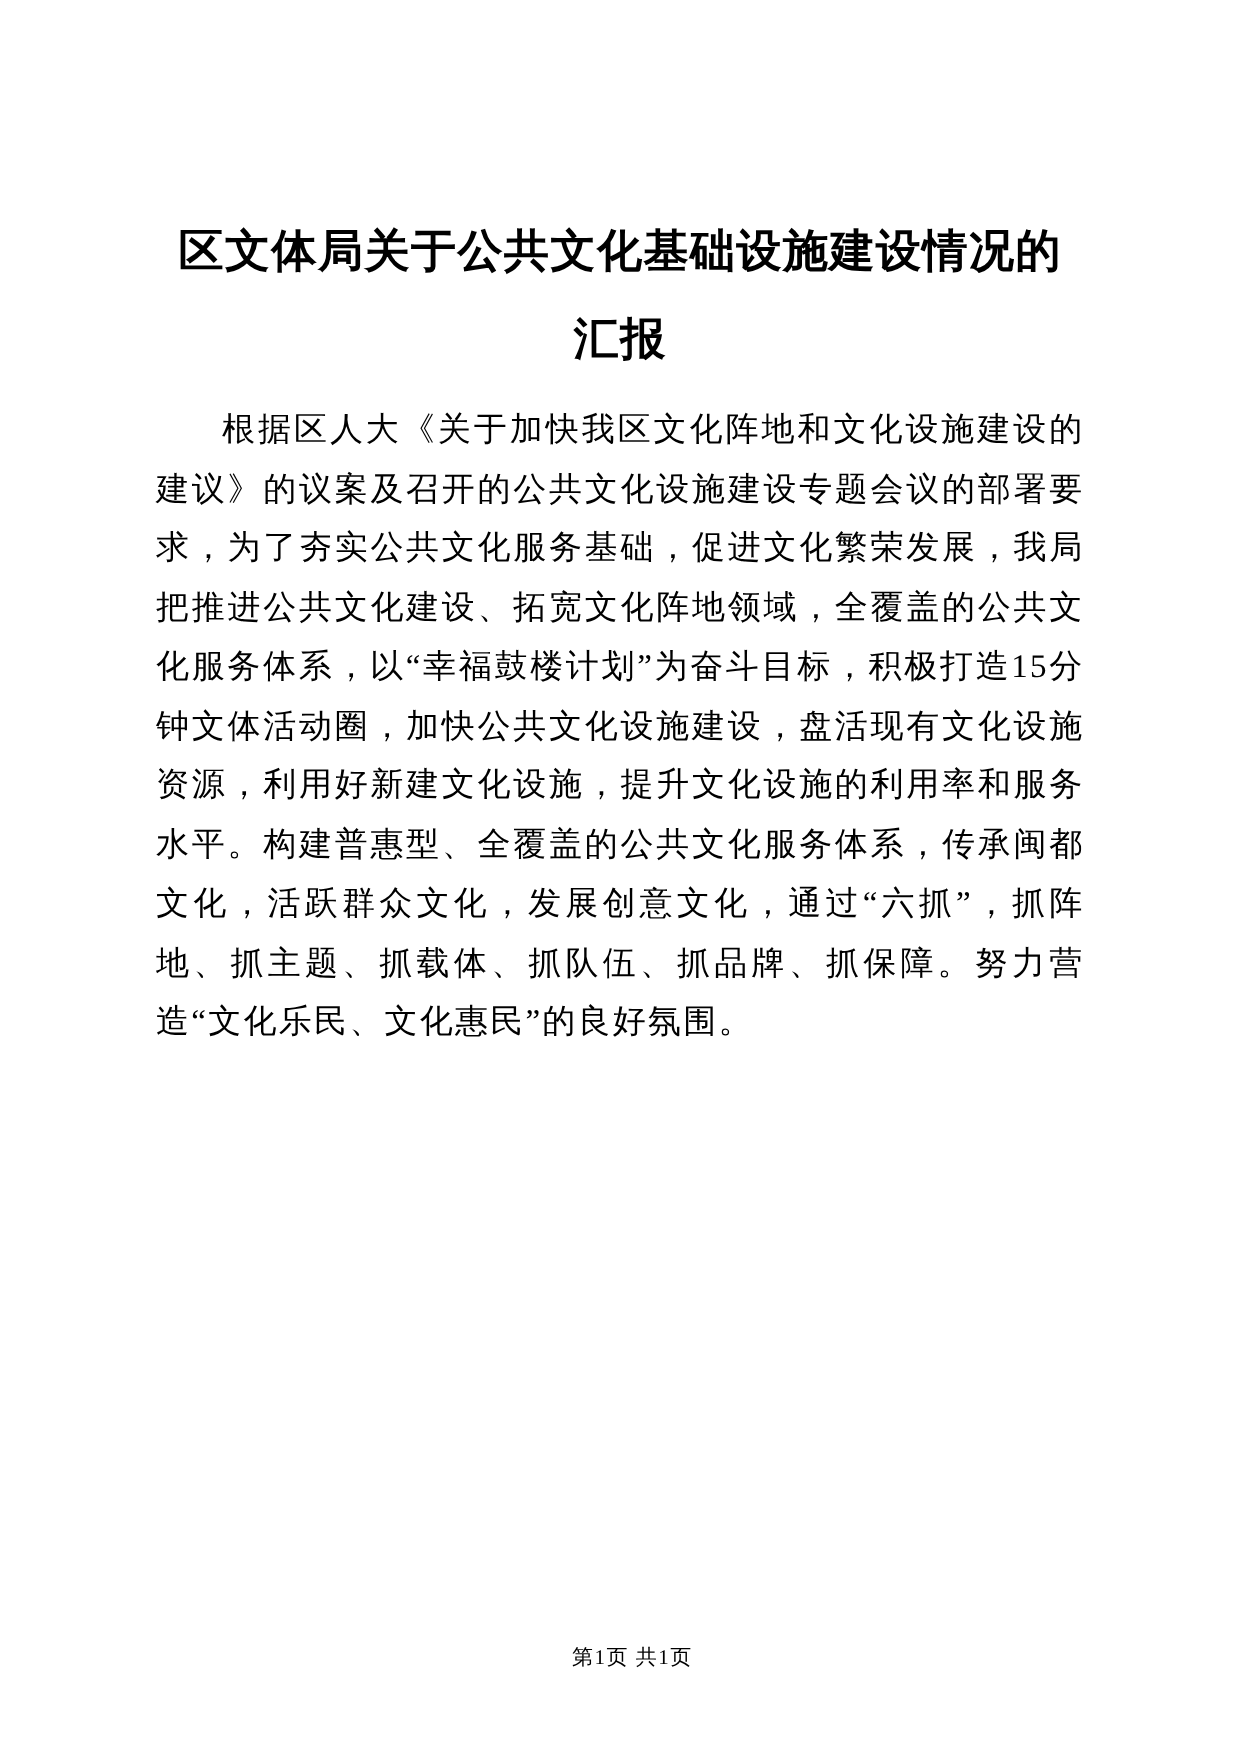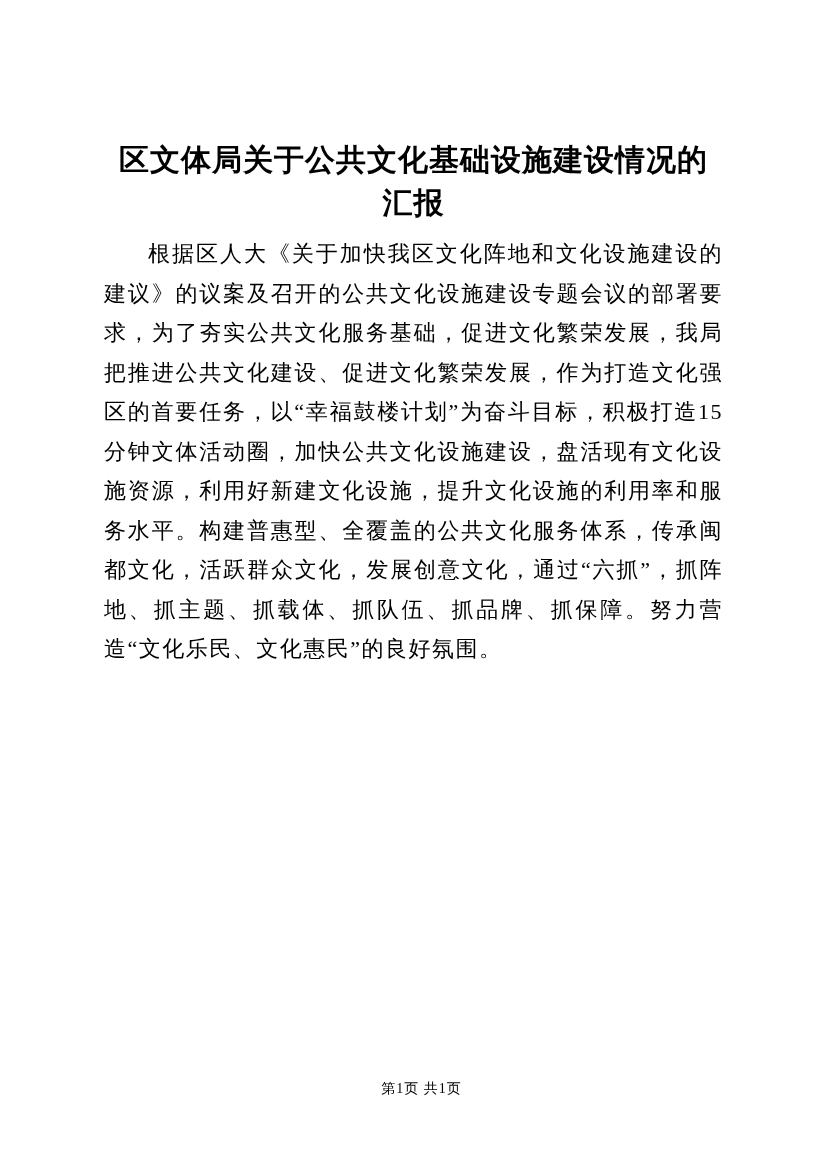--- a/index.html
+++ b/index.html
@@ -16,50 +16,50 @@
     box-sizing: border-box;
     padding: 138px 104px 0 104px;
     font-family: "Liberation Serif", "DejaVu Serif", serif;
     color: #000000;
     overflow: hidden;
   }
   .doc-title {
     font-size: 30px;
     font-weight: bold;
     text-align: center;
-    line-height: 43px;
+    line-height: 59px;
     letter-spacing: 1px;
     margin: 0 0 10px 0;
   }
   .doc-body p {
     font-size: 22px;
     line-height: 39.5px;
     margin: 0;
     text-align: justify;
     text-justify: inter-ideograph;
     text-indent: 2em;
     letter-spacing: 1.5px;
     word-break: break-all;
   }
   .page-footer {
     position: absolute;
     left: 0;
     right: 0;
-    bottom: 72px;
+    bottom: 56px;
     text-align: center;
     font-size: 14px;
     letter-spacing: 1px;
     font-family: "Liberation Serif", "DejaVu Serif", serif;
     padding-left: 16px;
   }
 </style>
 </head>
 <body>
 
 <div class="page">
   <h1 class="doc-title">区文体局关于公共文化基础设施建设情况的汇报</h1>
 
   <div class="doc-body">
-    <p>根据区人大《关于加快我区文化阵地和文化设施建设的建议》的议案及召开的公共文化设施建设专题会议的部署要求，为了夯实公共文化服务基础，促进文化繁荣发展，我局把推进公共文化建设、促进文化繁荣发展，作为打造文化强区的首要任务，以“幸福鼓楼计划”为奋斗目标，积极打造15分钟文体活动圈，加快公共文化设施建设，盘活现有文化设施资源，利用好新建文化设施，提升文化设施的利用率和服务水平。构建普惠型、全覆盖的公共文化服务体系，传承闽都文化，活跃群众文化，发展创意文化，通过“六抓”，抓阵地、抓主题、抓载体、抓队伍、抓品牌、抓保障。努力营造“文化乐民、文化惠民”的良好氛围。</p>
+    <p>根据区人大《关于加快我区文化阵地和文化设施建设的建议》的议案及召开的公共文化设施建设专题会议的部署要求，为了夯实公共文化服务基础，促进文化繁荣发展，我局把推进公共文化建设、拓宽文化阵地领域，全覆盖的公共文化服务体系，以“幸福鼓楼计划”为奋斗目标，积极打造15分钟文体活动圈，加快公共文化设施建设，盘活现有文化设施资源，利用好新建文化设施，提升文化设施的利用率和服务水平。构建普惠型、全覆盖的公共文化服务体系，传承闽都文化，活跃群众文化，发展创意文化，通过“六抓”，抓阵地、抓主题、抓载体、抓队伍、抓品牌、抓保障。努力营造“文化乐民、文化惠民”的良好氛围。</p>
   </div>
 
   <div class="page-footer">第1页 共1页</div>
 </div>
 
 </body></html>

